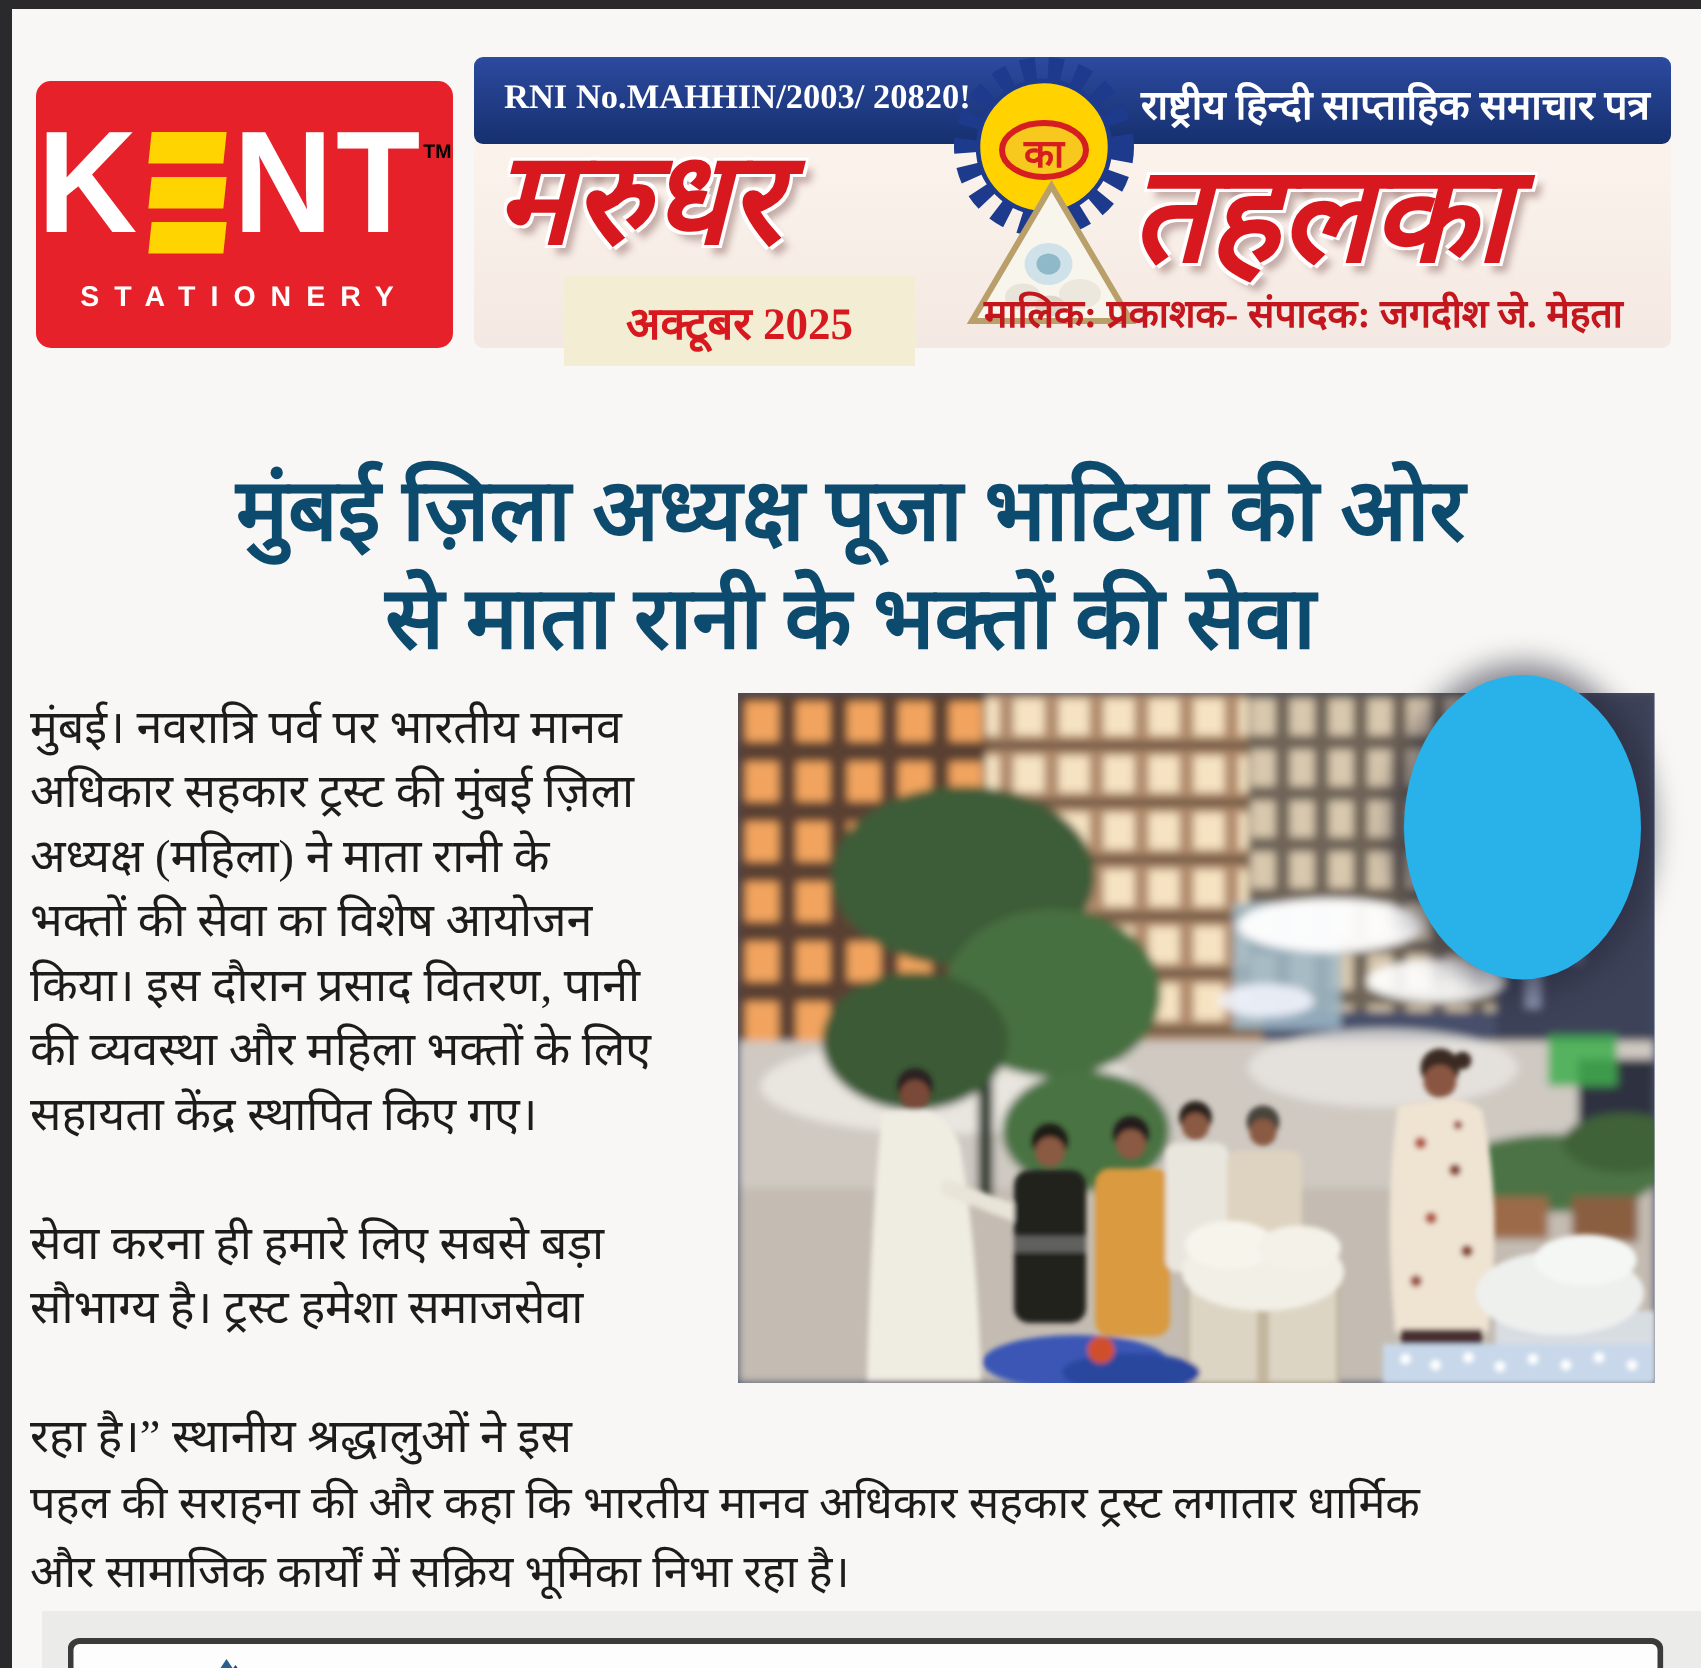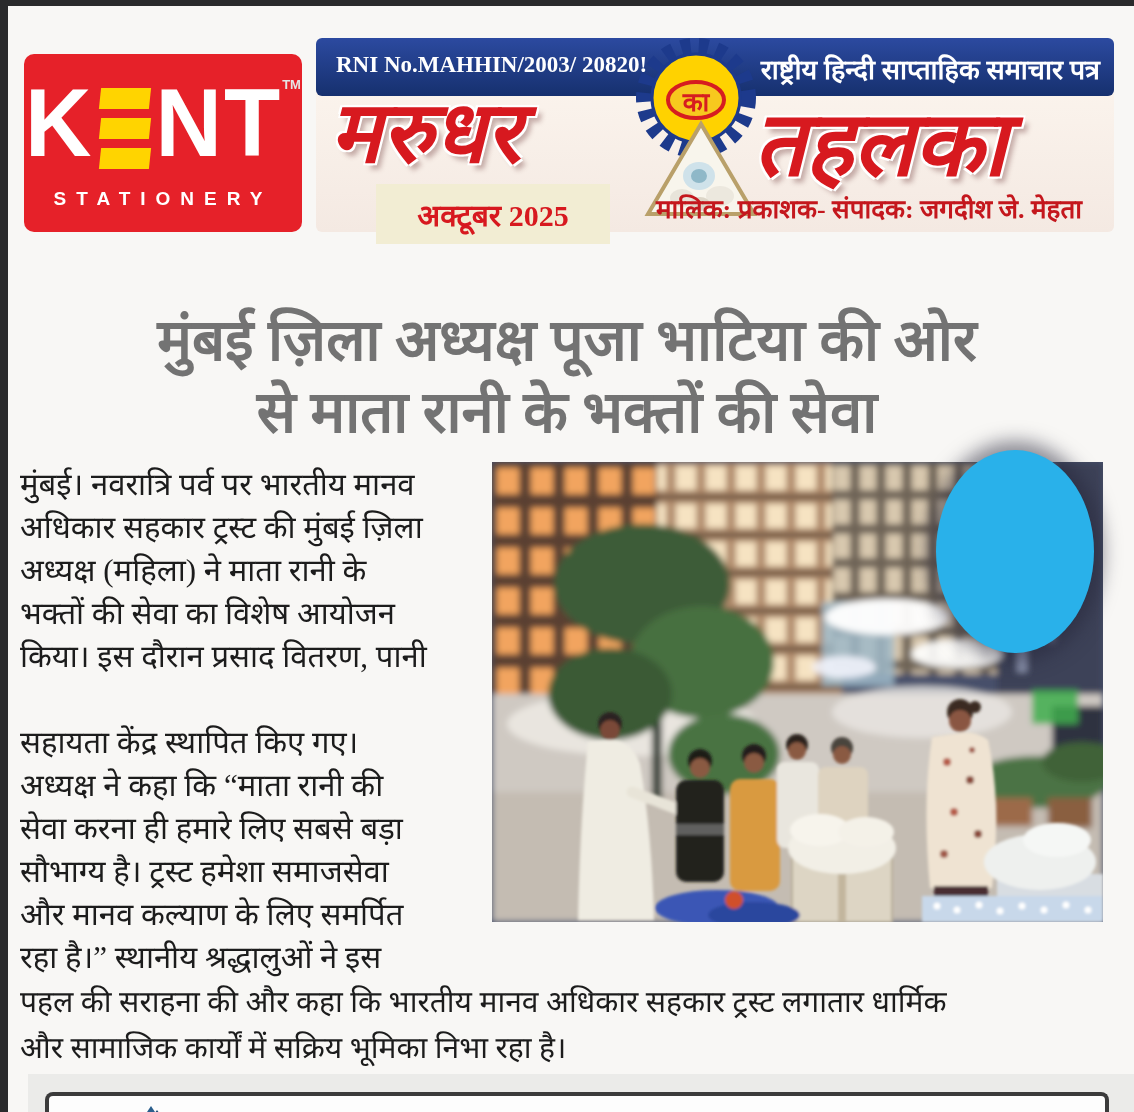--- a/index.html
+++ b/index.html
@@ -13,21 +13,21 @@
 
   
   .kent{left:24px;top:54px;width:278px;height:178px;background:#e62129;border-radius:10px;
         display:flex;flex-direction:column;align-items:center;justify-content:center;}
   .kent-row{display:flex;align-items:flex-start;line-height:1;}
   .kent-letter{color:#ffffff;font-weight:bold;font-size:92px;letter-spacing:2px;
                font-family:"Liberation Sans",sans-serif;transform:scaleY(1.05);}
   .kent-e{display:flex;flex-direction:column;justify-content:center;gap:9px;height:92px;
           margin:0 6px;padding-top:6px;}
   .kent-e i{display:block;width:50px;height:21px;background:#ffd400;transform:skewX(-6deg);}
-  .kent-tm{color:#e5e5e5;font-size:13px;font-weight:bold;margin-top:2px;}
+  .kent-tm{color:#000000;font-size:13px;font-weight:bold;margin-top:18px;}
   .kent-sub{color:#ffffff;font-size:19px;font-weight:bold;letter-spacing:10px;margin-top:14px;}
 
   
   .masthead{left:316px;top:38px;width:798px;height:194px;
             background:linear-gradient(#fdf7f0,#f4e9e2);border-radius:6px;}
   .strip{position:absolute;left:0;top:0;width:798px;height:58px;border-radius:6px;
          background:linear-gradient(#2c4aa0,#16306e);}
   .rni{position:absolute;left:20px;top:14px;color:#ffffff;font-weight:bold;font-size:23px;
        font-family:"Liberation Serif",serif;}
   .tagline{position:absolute;right:14px;top:12px;color:#ffffff;font-weight:bold;font-size:27px;
@@ -41,21 +41,21 @@
            display:flex;align-items:center;justify-content:center;color:#d7191f;
            font-weight:bold;font-size:30px;font-family:"Liberation Serif",serif;}
   .publisher{position:absolute;left:340px;top:152px;color:#c4171d;font-weight:bold;font-size:26px;
              font-family:"Liberation Serif",serif;}
   .sun-emblem{position:absolute;left:316px;top:0px;width:128px;height:142px;}
   .tri-emblem{position:absolute;left:326px;top:80px;width:118px;height:102px;}
 
   
   .kicker{left:20px;top:246px;width:1094px;text-align:center;color:#262626;font-weight:600;
           font-size:42px;font-family:"Liberation Serif",serif;white-space:nowrap;}
-  .head-main{left:10px;width:1114px;text-align:center;color:#737373;font-weight:bold;
+  .head-main{left:10px;width:1114px;text-align:center;color:#0c4a6e;font-weight:bold;
              font-size:58px;font-family:"Liberation Serif",serif;white-space:nowrap;line-height:1;}
   .head-l1{top:312px;}
   .head-l2{top:384px;}
 
   
   .colline{left:20px;width:470px;height:43px;color:#1c1c1c;font-size:31px;
            font-family:"Liberation Serif",serif;white-space:nowrap;}
   .fullline{left:20px;width:1100px;height:46px;color:#1c1c1c;font-size:30px;
             font-family:"Liberation Serif",serif;white-space:nowrap;}
 
@@ -124,25 +124,24 @@
   </div>
 
   <div class="abs head-main head-l1">मुंबई ज़िला अध्यक्ष पूजा भाटिया की ओर</div>
   <div class="abs head-main head-l2">से माता रानी के भक्तों की सेवा</div>
 
   <div class="abs colline" style="top:462px">मुंबई। नवरात्रि पर्व पर भारतीय मानव</div>
   <div class="abs colline" style="top:505px">अधिकार सहकार ट्रस्ट की मुंबई ज़िला</div>
   <div class="abs colline" style="top:548px">अध्यक्ष (महिला) ने माता रानी के</div>
   <div class="abs colline" style="top:591px">भक्तों की सेवा का विशेष आयोजन</div>
   <div class="abs colline" style="top:634px">किया। इस दौरान प्रसाद वितरण, पानी</div>
+  <div class="abs colline" style="top:677px">की व्यवस्था और महिला भक्तों के लिए</div>
   <div class="abs colline" style="top:720px">सहायता केंद्र स्थापित किए गए।</div>
-  <div class="abs colline" style="top:763px">अध्यक्ष ने कहा कि “माता रानी की</div>
   <div class="abs colline" style="top:806px">सेवा करना ही हमारे लिए सबसे बड़ा</div>
   <div class="abs colline" style="top:849px">सौभाग्य है। ट्रस्ट हमेशा समाजसेवा</div>
-  <div class="abs colline" style="top:892px">और मानव कल्याण के लिए समर्पित</div>
   <div class="abs colline" style="top:935px">रहा है।” स्थानीय श्रद्धालुओं ने इस</div>
 
   <div class="abs fullline" style="top:980px">पहल की सराहना की और कहा कि भारतीय मानव अधिकार सहकार ट्रस्ट लगातार धार्मिक</div>
   <div class="abs fullline" style="top:1026px">और सामाजिक कार्यों में सक्रिय भूमिका निभा रहा है।</div>
 
   <div class="abs photo">
     <svg viewBox="0 0 611 460" preserveAspectRatio="none">
       <defs>
         <filter id="b3" x="-10%" y="-10%" width="120%" height="120%">
             <feGaussianBlur stdDeviation="3"></feGaussianBlur>

